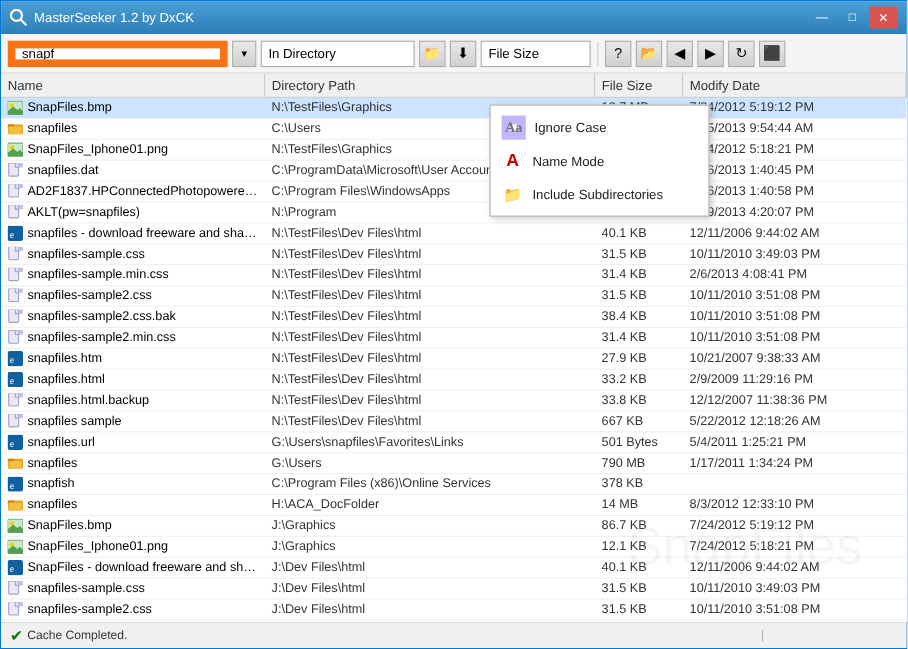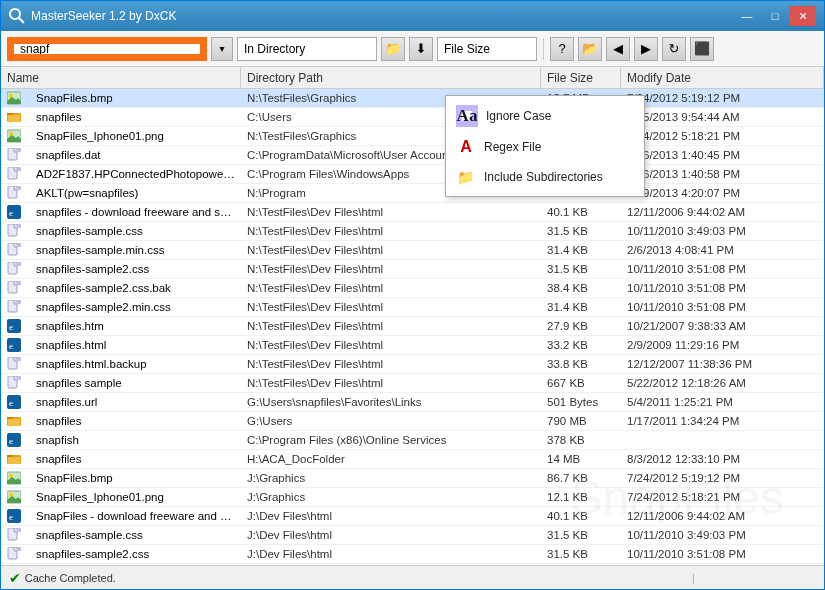--- a/index.html
+++ b/index.html
@@ -155,21 +155,21 @@
       cursor: pointer;
     }
     .file-row.selected { background: #cce4ff; }
     .file-cell {
       padding: 0 6px;
       font-size: 11.5px;
       white-space: nowrap;
       overflow: hidden;
       text-overflow: ellipsis;
     }
-    .file-cell.name { width: 240px; display: flex; align-items: center; gap: 15px; }
+    .file-cell.name { width: 240px; display: flex; align-items: center; gap: 4px; }
     .file-cell.dir { width: 300px; color: #333; }
     .file-cell.size { width: 80px; color: #333; }
     .file-cell.date { flex: 1; color: #333; }
     .file-icon {
       width: 14px;
       height: 14px;
       flex-shrink: 0;
       display: inline-flex;
       align-items: center;
       justify-content: center;
@@ -226,24 +226,24 @@
       height: 20px;
       display: flex;
       align-items: center;
       justify-content: center;
       font-size: 14px;
       font-weight: bold;
       flex-shrink: 0;
     }
     .menu-icon.aa {
       font-family: serif;
-      font-size: 17px;
+      font-size: 13px;
       font-weight: bold;
-      color: #0f172a;
-      border: 6px solid #c4b5fd;
+      color: #737373;
+      border: 8px solid #c4b5fd;
       background: white;
       width: 22px;
       height: 22px;
     }
     .menu-icon.regex {
       color: #c00;
       font-size: 16px;
       font-weight: bold;
     }
     .menu-icon.folder {
@@ -699,21 +699,21 @@
       </div>
   </div>
 
   <div class="dropdown-menu" style="position: fixed; top: 95px; left: 445px; z-index: 200;">
     <div class="menu-item">
       <div class="menu-icon aa">Aa</div>
       <span>Ignore Case</span>
     </div>
     <div class="menu-item">
       <div class="menu-icon regex">A</div>
-      <span>Regex File</span>
+      <span>Name Mode</span>
     </div>
     <div class="menu-item">
       <div class="menu-icon folder">📁</div>
       <span>Include Subdirectories</span>
     </div>
   </div>
 
   <div class="statusbar">
     <span class="statusbar-icon">✔</span>
     <span>Cache Completed.</span>

